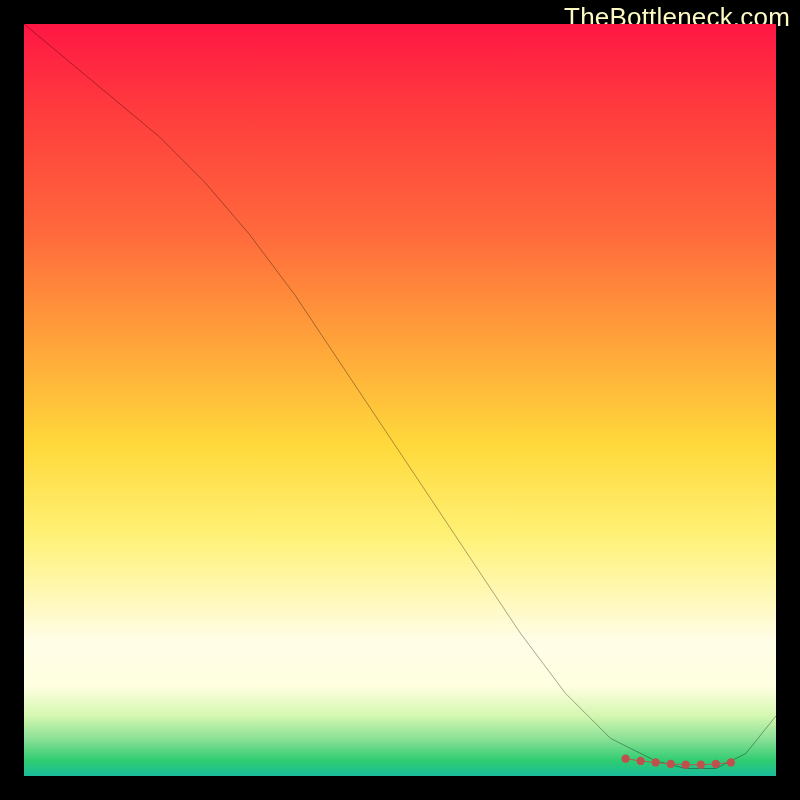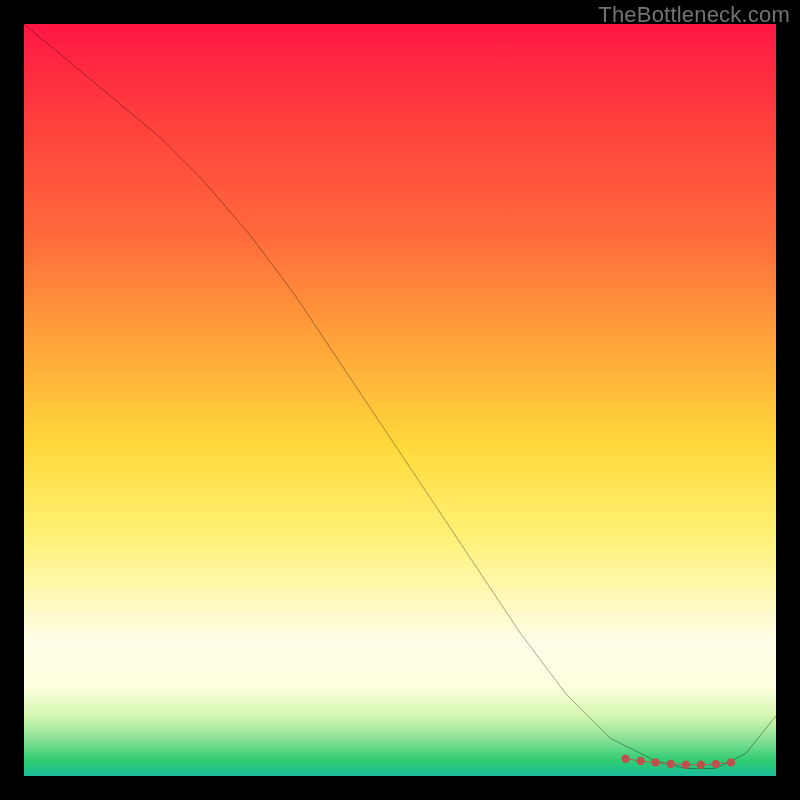--- a/index.html
+++ b/index.html
@@ -44,22 +44,22 @@
     left: 0;
     top: 0;
     width: 752px;
     height: 752px;
     overflow: visible;
   }
   .watermark {
     position: absolute;
     top: 2px;
     right: 10px;
-    color: #737373;
-    font-size: 22px;
+    color: #fef9c3;
+    font-size: 26px;
     font-weight: 500;
     letter-spacing: 0.2px;
     user-select: none;
   }
 </style>
 </head>
 <body>
 
 <div class="frame">
   <div class="watermark">TheBottleneck.com</div>

